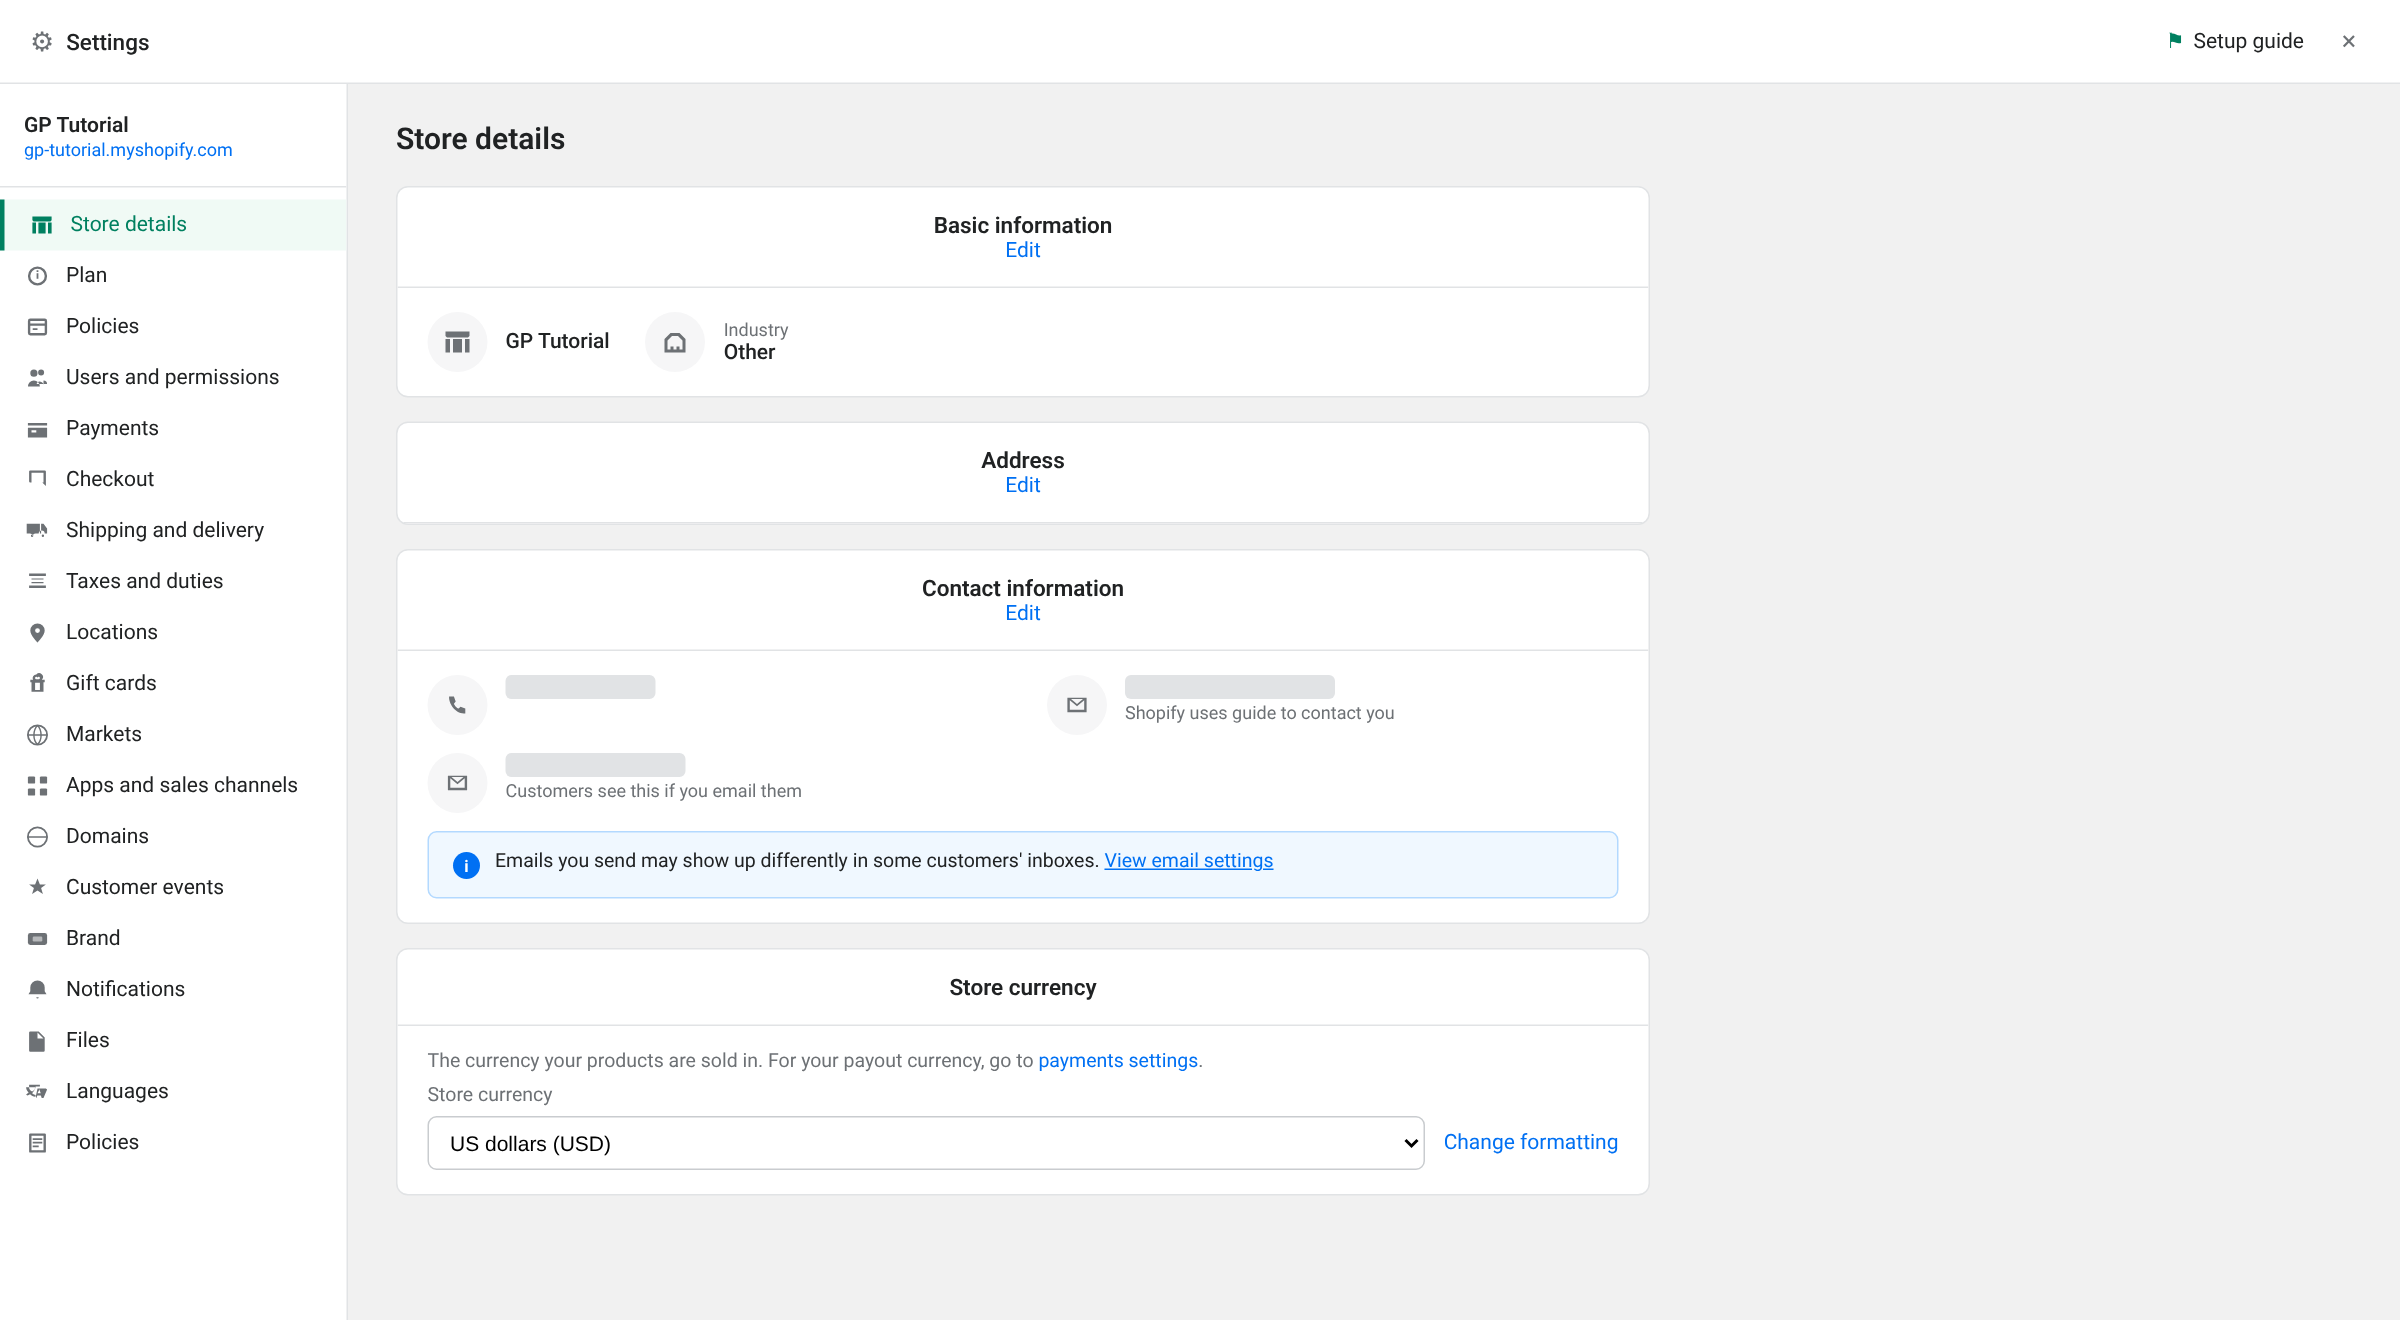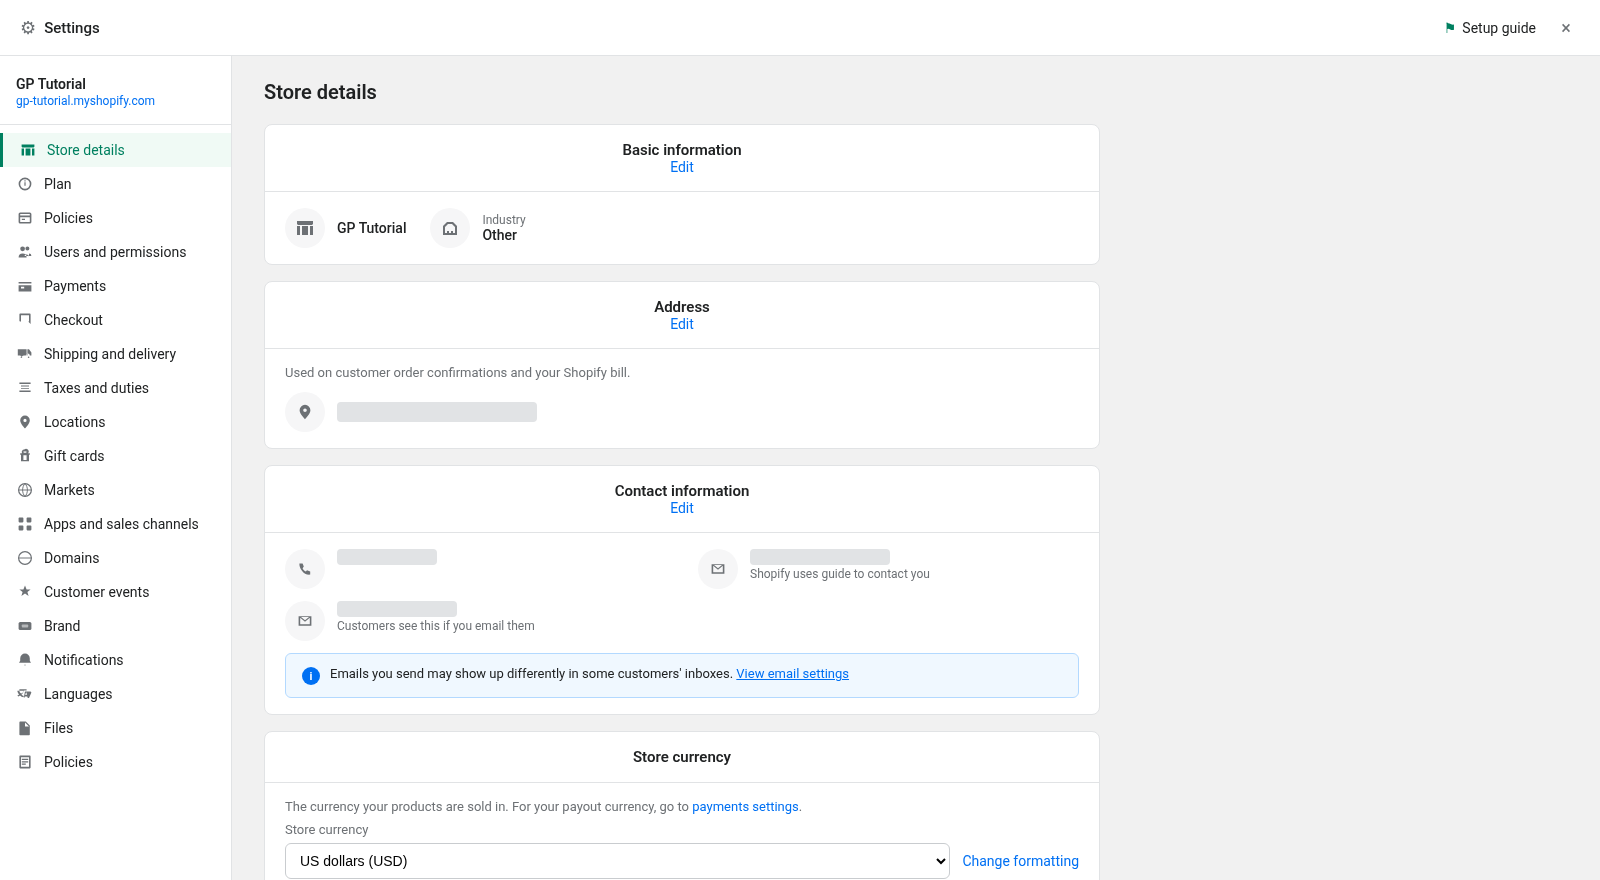--- a/index.html
+++ b/index.html
@@ -506,33 +506,33 @@
           <path d="M10 2a6 6 0 00-6 6v3l-1.5 2.5h15L16 11V8a6 6 0 00-6-6zm-1 14a1 1 0 002 0H9z"></path>
         </svg>
       </span>
       <span class="sidebar-label">Notifications</span>
     </div>
 
 
     <div class="sidebar-item">
       <span class="sidebar-icon">
         <svg width="16" height="16" viewBox="0 0 20 20" fill="currentColor">
+          <path d="M4 2h7l5 5v11a1 1 0 01-1 1H4a1 1 0 01-1-1V3a1 1 0 011-1zm6 1v5h5L10 3z"></path>
+        </svg>
+      </span>
+      <span class="sidebar-label">Files</span>
+    </div>
+
+    <div class="sidebar-item">
+      <span class="sidebar-icon">
+        <svg width="16" height="16" viewBox="0 0 20 20" fill="currentColor">
           <path d="M3 4h9v1.5H8.5C8 8 7 9.5 5.5 11c1 .8 2 1.3 3 1.5l-.5 1.5c-1.5-.3-3-1-4.2-2.2A10 10 0 011.5 13L.5 12c.7-.5 1.5-1 2.1-1.5C1.2 9 .5 7.5.5 6H3V4zm0 2c0 1 .4 2 1.2 2.8A8 8 0 005.5 9.5 8 8 0 006.8 8.8C7.6 8 8 7 8 6H3zm7 1h7l1 1-3 7h-1.5l-.7-2h-3l-.7 2H9.5l-1-1 1.5-7zm1.3 1.5L10 11h2.7l-1.3-3.5z"></path>
         </svg>
       </span>
       <span class="sidebar-label">Languages</span>
-    </div>
-
-    <div class="sidebar-item">
-      <span class="sidebar-icon">
-        <svg width="16" height="16" viewBox="0 0 20 20" fill="currentColor">
-          <path d="M4 2h7l5 5v11a1 1 0 01-1 1H4a1 1 0 01-1-1V3a1 1 0 011-1zm6 1v5h5L10 3z"></path>
-        </svg>
-      </span>
-      <span class="sidebar-label">Files</span>
     </div>
 
     <div class="sidebar-item">
       <span class="sidebar-icon">
         <svg width="16" height="16" viewBox="0 0 20 20" fill="currentColor">
           <path d="M4 2h12a1 1 0 011 1v14a1 1 0 01-1 1H4a1 1 0 01-1-1V3a1 1 0 011-1zm1 2v12h10V4H5zm1 2h8v1.5H6V6zm0 3h8v1.5H6V9zm0 3h5v1.5H6V12z"></path>
         </svg>
       </span>
       <span class="sidebar-label">Policies</span>
     </div>
@@ -569,31 +569,20 @@
           </div>
         </div>
       </div>
     </div>
 
     <div class="card">
       <div class="card-header">
         <span class="card-title">Address</span>
         <a class="edit-link" href="#">Edit</a>
       </div>
-      <div class="card-body">
-        <p class="address-subtitle">Used on customer order confirmations and your Shopify bill.</p>
-        <div class="address-row">
-          <div class="info-icon-circle">
-            <svg width="18" height="18" viewBox="0 0 20 20" fill="#6d7175">
-              <path d="M10 2a6 6 0 016 6c0 4-6 10-6 10S4 12 4 8a6 6 0 016-6zm0 4a2 2 0 100 4 2 2 0 000-4z"></path>
-            </svg>
-          </div>
-          <div class="address-bar"></div>
-        </div>
-      </div>
     </div>
 
     <div class="card">
       <div class="card-header">
         <span class="card-title">Contact information</span>
         <a class="edit-link" href="#">Edit</a>
       </div>
       <div class="card-body">
 
         <div class="contact-row">

